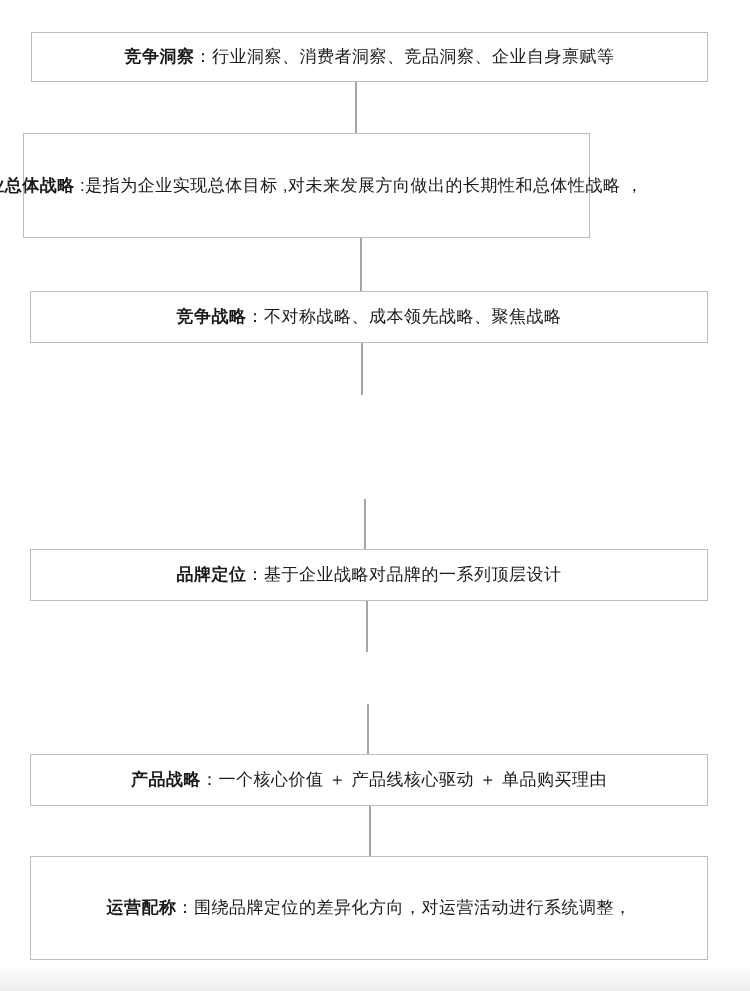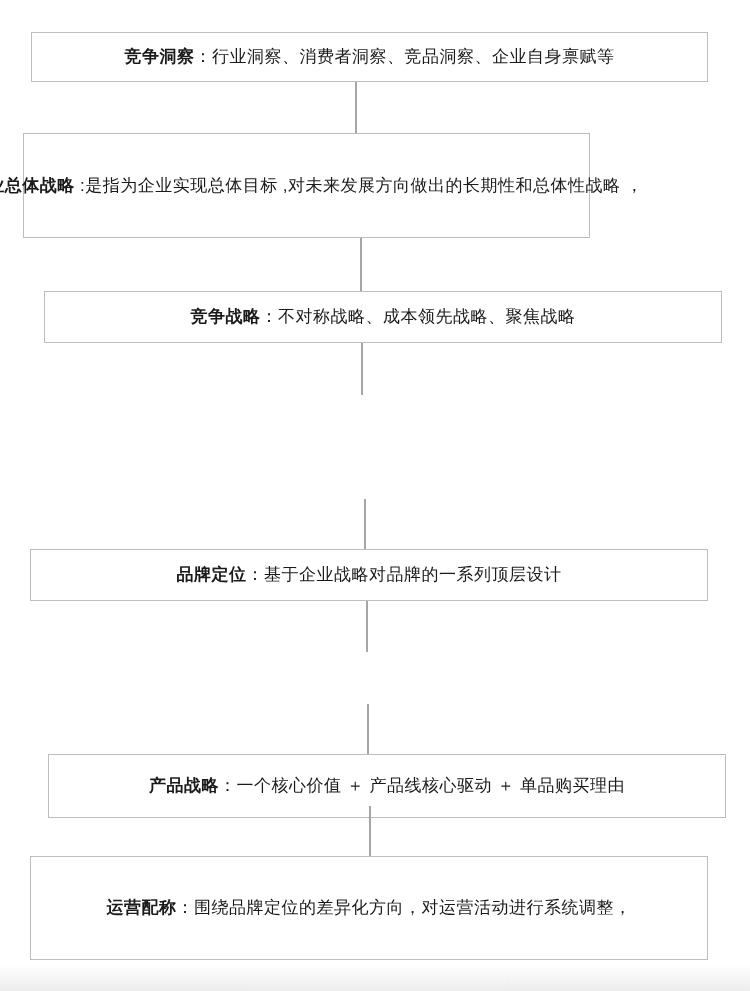--- a/index.html
+++ b/index.html
@@ -41,39 +41,39 @@
   </div>
 
   <div class="connector" style="left:355px;top:82px;height:51px;"></div>
 
   <div class="flow-box" style="left:23px;top:133px;width:567px;height:105px;">
     <div class="flow-line"><b>企业总体战略</b><span> :是指为企业实现总体目标 ,对未来发展方向做出的长期性和总体性战略 ，</span></div>
   </div>
 
   <div class="connector" style="left:360px;top:238px;height:53px;"></div>
 
-  <div class="flow-box" style="left:44px;top:291px;width:678px;height:52px;">
+  <div class="flow-box" style="left:30px;top:291px;width:678px;height:52px;">
     <div class="flow-line"><b>竞争战略</b><span>：不对称战略、成本领先战略、聚焦战略</span></div>
   </div>
 
   <div class="connector" style="left:361px;top:343px;height:52px;"></div>
 
 
   <div class="connector" style="left:364px;top:499px;height:50px;"></div>
 
   <div class="flow-box" style="left:30px;top:549px;width:678px;height:52px;text-align:center;">
     <div class="flow-line"><b>品牌定位</b><span>：基于企业战略对品牌的一系列顶层设计</span></div>
   </div>
 
   <div class="connector" style="left:366px;top:601px;height:51px;"></div>
 
 
   <div class="connector" style="left:367px;top:704px;height:50px;"></div>
 
-  <div class="flow-box" style="left:30px;top:754px;width:678px;height:64px;margin-left:18px;">
+  <div class="flow-box" style="left:30px;top:754px;width:678px;height:52px;">
     <div class="flow-line"><b>产品战略</b><span>：一个核心价值 ＋ 产品线核心驱动 ＋ 单品购买理由</span></div>
   </div>
 
   <div class="connector" style="left:369px;top:806px;height:50px;"></div>
 
   <div class="flow-box" style="left:30px;top:856px;width:678px;height:104px;">
     <div class="flow-line"><b>运营配称</b><span>：围绕品牌定位的差异化方向，对运营活动进行系统调整，</span></div>
   </div>
 
   <div class="bottom-shade"></div>

